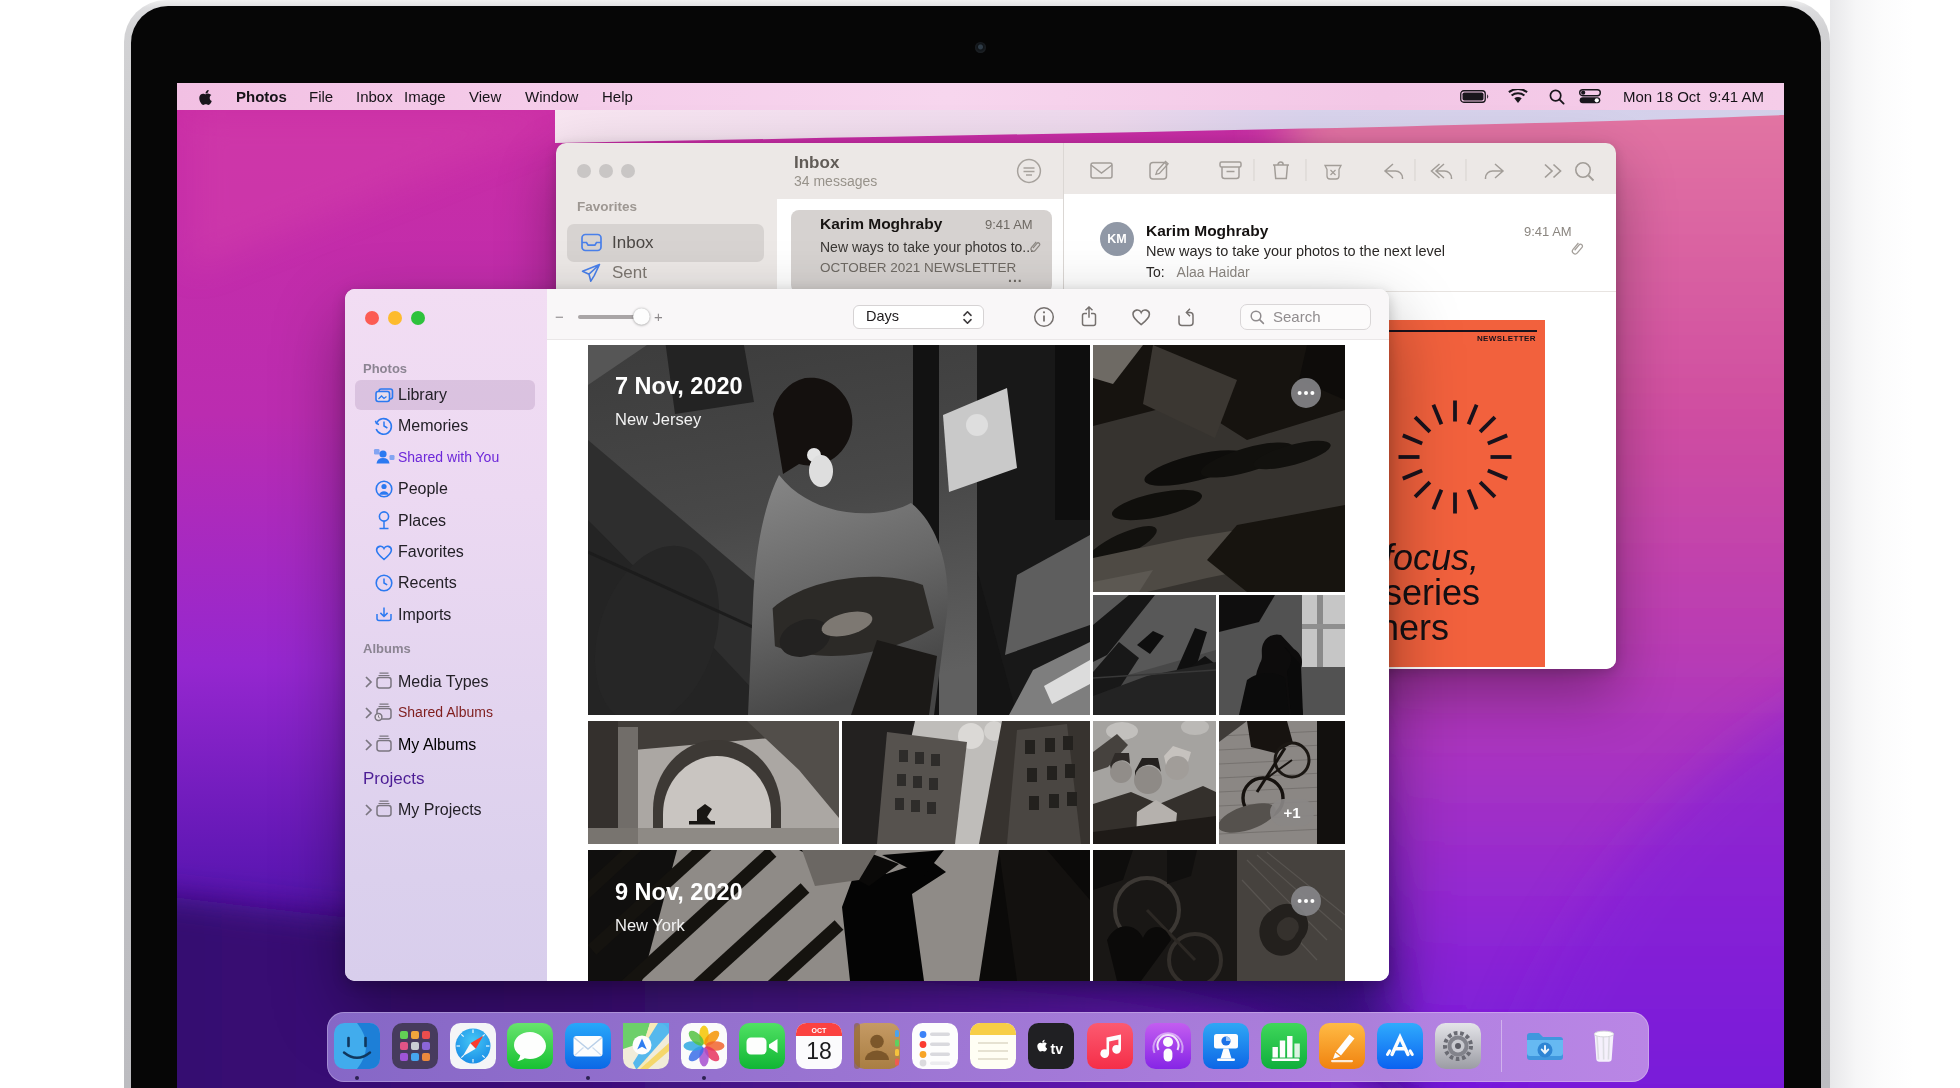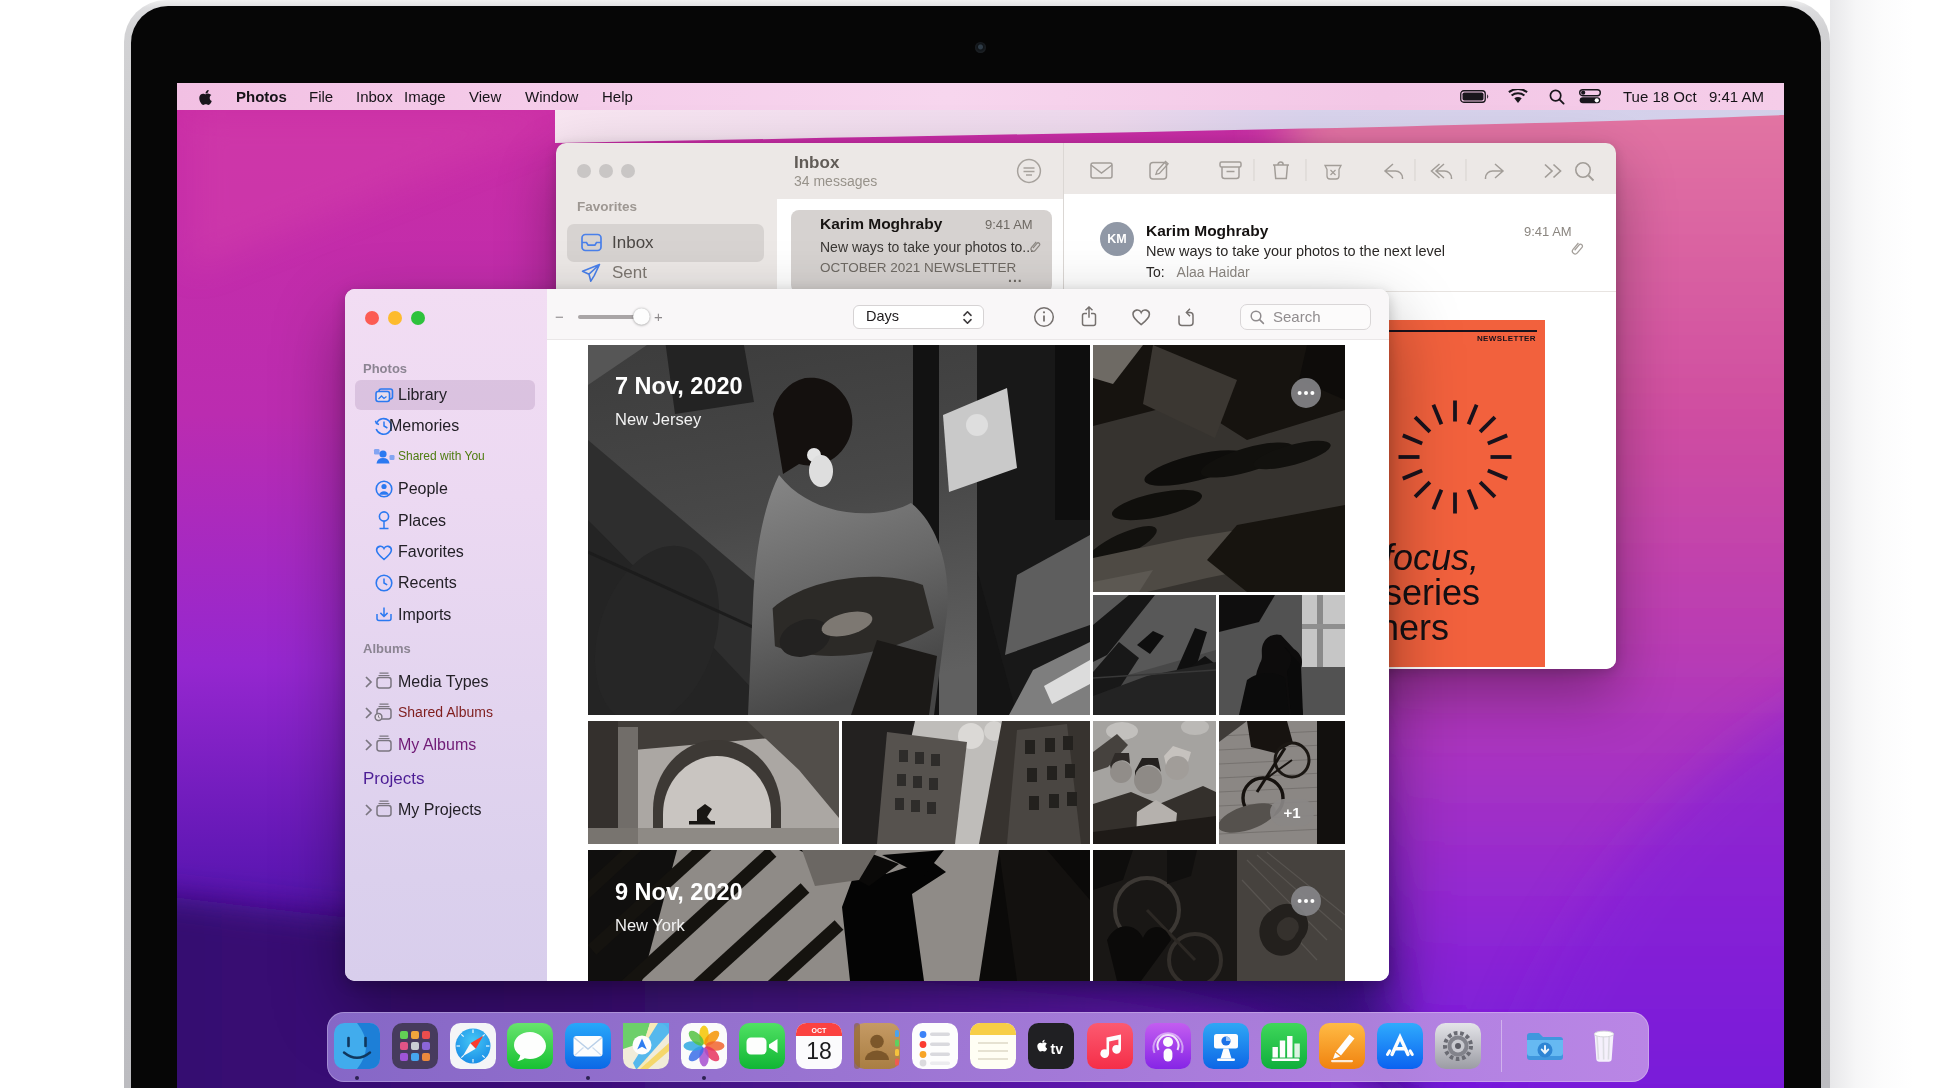--- a/index.html
+++ b/index.html
@@ -119,21 +119,21 @@
       <svg class="abs" style="left:1372px;top:6px" width="16" height="16" viewBox="0 0 16 16">
         <circle cx="6.6" cy="6.6" r="5.2" fill="none" stroke="#19161c" stroke-width="1.7"></circle>
         <line x1="10.6" y1="10.6" x2="14.6" y2="14.6" stroke="#19161c" stroke-width="1.9" stroke-linecap="round"></line>
       </svg>
       <svg class="abs" style="left:1402px;top:6px" width="22" height="15" viewBox="0 0 22 15">
         <rect x="0.7" y="0.7" width="20.6" height="6" rx="3" fill="none" stroke="#19161c" stroke-width="1.4"></rect>
         <circle cx="4.2" cy="3.7" r="2.1" fill="#19161c"></circle>
         <rect x="0.7" y="8.3" width="20.6" height="6" rx="3" fill="#19161c"></rect>
         <circle cx="17.8" cy="11.3" r="2.1" fill="#fff"></circle>
       </svg>
-      <div class="mi" style="left:1446px;font-weight:500">Tue 18 Oct</div>
+      <div class="mi" style="left:1446px;font-weight:500">Mon 18 Oct</div>
       <div class="mi" style="left:1532px;font-weight:500">9:41 AM</div>
     </div>
     <div id="mail" class="abs" style="overflow:hidden">
       <div class="abs" style="left:221px;top:56px;width:286px;height:470px;background:#fff"></div>
       <div class="abs" style="left:507px;top:51px;width:553px;height:475px;background:#fff"></div>
       <div class="abs" style="left:507px;top:0;width:1px;height:526px;background:#dbd7d4"></div>
       <div class="tl" style="left:21px;top:21px;background:#c9c6c5"></div>
       <div class="tl" style="left:43px;top:21px;background:#c9c6c5"></div>
       <div class="tl" style="left:65px;top:21px;background:#c9c6c5"></div>
       <div class="abs" style="left:21px;top:56px;font-size:13.5px;font-weight:700;color:#9d9792">Favorites</div>
@@ -272,31 +272,31 @@
           <path d="M33.5 426.3 v1.9 l1.3 0.8" stroke-width="1"></path>
           <path d="M21 451 l5 5 l-5 5" stroke-width="1.7"></path>
           <rect x="32" y="451.5" width="14" height="10.5" rx="2.4"></rect>
           <path d="M33.5 449.5 h11 m-10 -2.3 h9" stroke-width="1.2"></path>
           <path d="M21 516 l5 5 l-5 5" stroke-width="1.7"></path>
           <rect x="32" y="516.5" width="14" height="10.5" rx="2.4"></rect>
           <path d="M33.5 514.5 h11 m-10 -2.3 h9" stroke-width="1.2"></path>
         </g>
       </svg>
       <div class="abs" style="left:53px;top:97px;font-size:16px;color:#232027">Library</div>
-      <div class="abs" style="left:44px;top:128px;font-size:16px;color:#232027">Memories</div>
-      <div class="abs" style="left:53px;top:160px;font-size:12px;color:#4d7c0f">Shared with You</div>
+      <div class="abs" style="left:53px;top:128px;font-size:16px;color:#232027">Memories</div>
+      <div class="abs" style="left:53px;top:160px;font-size:14px;color:#6d28d9">Shared with You</div>
       <div class="abs" style="left:53px;top:191px;font-size:16px;color:#232027">People</div>
       <div class="abs" style="left:53px;top:223px;font-size:16px;color:#232027">Places</div>
       <div class="abs" style="left:53px;top:254px;font-size:16px;color:#232027">Favorites</div>
       <div class="abs" style="left:53px;top:285px;font-size:16px;color:#232027">Recents</div>
       <div class="abs" style="left:53px;top:317px;font-size:16px;color:#232027">Imports</div>
       <div class="abs" style="left:18px;top:352px;font-size:13px;font-weight:700;color:#8b8492">Albums</div>
       <div class="abs" style="left:53px;top:384px;font-size:16px;color:#232027">Media Types</div>
       <div class="abs" style="left:53px;top:415px;font-size:14px;color:#7f1d1d">Shared Albums</div>
-      <div class="abs" style="left:53px;top:447px;font-size:16px;color:#701a75">My Albums</div>
+      <div class="abs" style="left:53px;top:447px;font-size:16px;color:#000000">My Albums</div>
       <div class="abs" style="left:18px;top:480px;font-size:17px;font-weight:400;color:#4c1d95">Projects</div>
       <div class="abs" style="left:53px;top:512px;font-size:16px;color:#232027">My Projects</div>
       <div class="abs" style="left:202px;top:0;width:842px;height:51px;background:#f9f7f8;border-bottom:1px solid #eae7e8"></div>
       <div class="abs" style="left:210px;top:19px;font-size:15px;color:#8d898b">−</div>
       <div class="abs" style="left:233px;top:26px;width:63px;height:3.5px;border-radius:2px;background:#a9a5a6"></div>
       <div class="abs" style="left:288px;top:19px;width:17px;height:17px;border-radius:50%;background:#fdfdfd;box-shadow:0 0.5px 2.5px rgba(0,0,0,0.35), inset 0 0 0 0.5px rgba(0,0,0,0.12)"></div>
       <div class="abs" style="left:309px;top:19px;font-size:15px;color:#8d898b">+</div>
       <div class="abs" style="left:508px;top:16px;width:131px;height:24px;border-radius:6px;background:#fff;border:1px solid #d6d3d4"></div>
       <div class="abs" style="left:521px;top:19px;font-size:14.5px;color:#1d1a1c">Days</div>
       <svg class="abs" style="left:617px;top:21px" width="11" height="15" viewBox="0 0 11 15">

